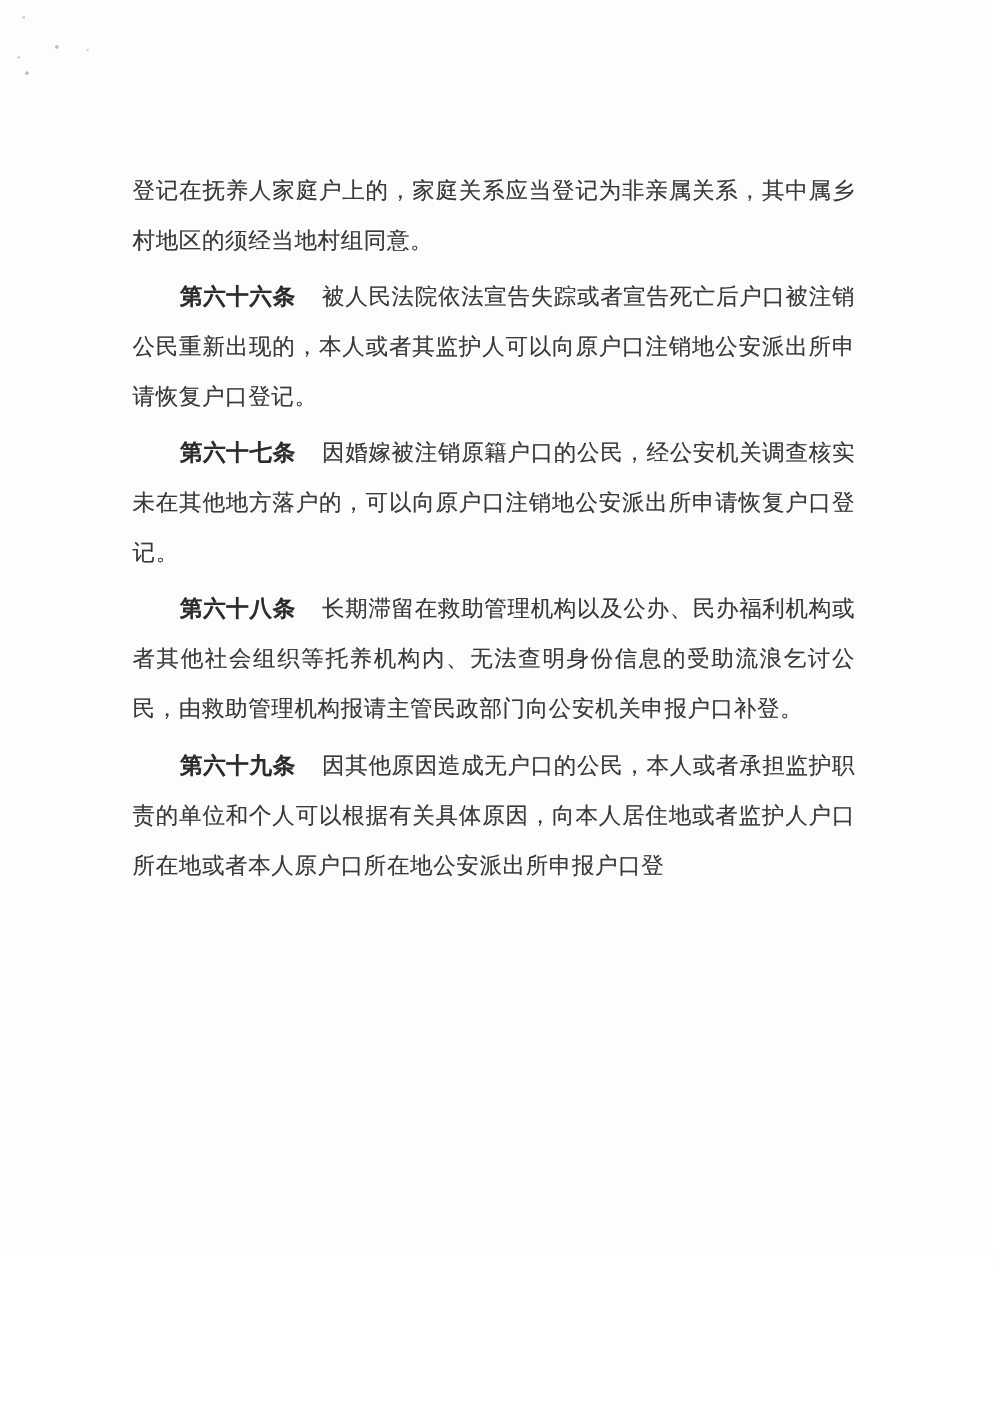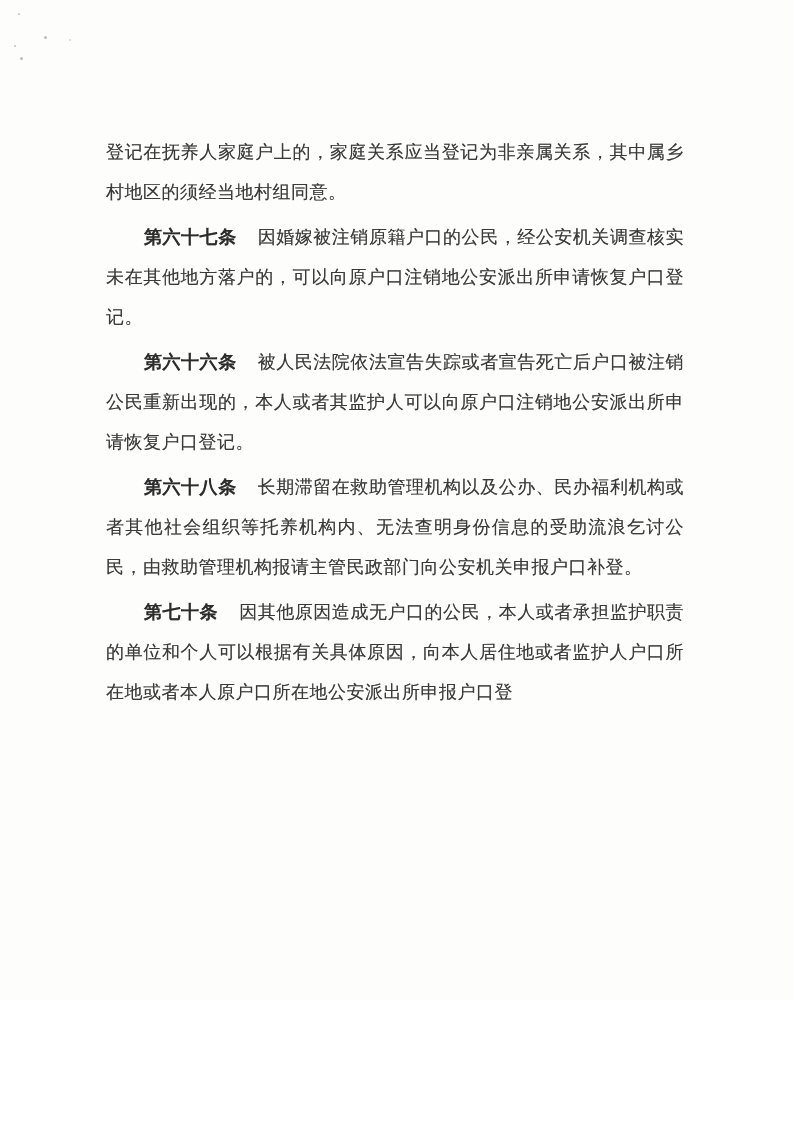--- a/index.html
+++ b/index.html
@@ -81,34 +81,34 @@
   <div class="speck" style="left:604px;top:1038px;width:3px;height:2px;opacity:.16;"></div>
   <div class="speck" style="left:662px;top:1042px;width:3px;height:2px;opacity:.15;"></div>
 
   <div class="content">
 
     <p class="para">
       <span>登记在抚养人家庭户上的，家庭关系应当登记为非亲属关系，其中属乡村地区的须经当地村组同意。</span>
     </p>
 
     <p class="para indent">
-      <span class="art">第六十七条</span><span>因婚嫁被注销原籍户口的公民，经公安机关调查核实未在其他地方落户的，可以向原户口注销地公安派出所申请恢复户口登记。</span>
+      <span class="art">第六十六条</span><span>被人民法院依法宣告失踪或者宣告死亡后户口被注销公民重新出现的，本人或者其监护人可以向原户口注销地公安派出所申请恢复户口登记。</span>
     </p>
 
     <p class="para indent">
-      <span class="art">第六十六条</span><span>被人民法院依法宣告失踪或者宣告死亡后户口被注销公民重新出现的，本人或者其监护人可以向原户口注销地公安派出所申请恢复户口登记。</span>
+      <span class="art">第六十七条</span><span>因婚嫁被注销原籍户口的公民，经公安机关调查核实未在其他地方落户的，可以向原户口注销地公安派出所申请恢复户口登记。</span>
     </p>
 
 
     <p class="para indent">
       <span class="art">第六十八条</span><span>长期滞留在救助管理机构以及公办、民办福利机构或者其他社会组织等托养机构内、无法查明身份信息的受助流浪乞讨公民，由救助管理机构报请主管民政部门向公安机关申报户口补登。</span>
     </p>
 
     <p class="para indent">
-      <span class="art">第七十条</span><span>因其他原因造成无户口的公民，本人或者承担监护职责的单位和个人可以根据有关具体原因，向本人居住地或者监护人户口所在地或者本人原户口所在地公安派出所申报户口登</span>
+      <span class="art">第六十九条</span><span>因其他原因造成无户口的公民，本人或者承担监护职责的单位和个人可以根据有关具体原因，向本人居住地或者监护人户口所在地或者本人原户口所在地公安派出所申报户口登</span>
     </p>
 
   </div>
 
   <div class="pagenum">
     <span class="dash">—</span>
     <span class="num">17</span>
     <span class="dash">—</span>
   </div>
 

